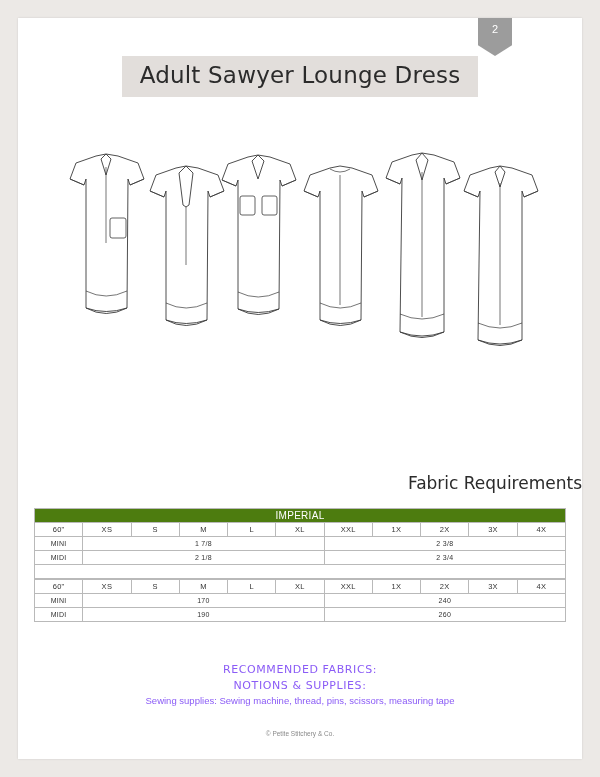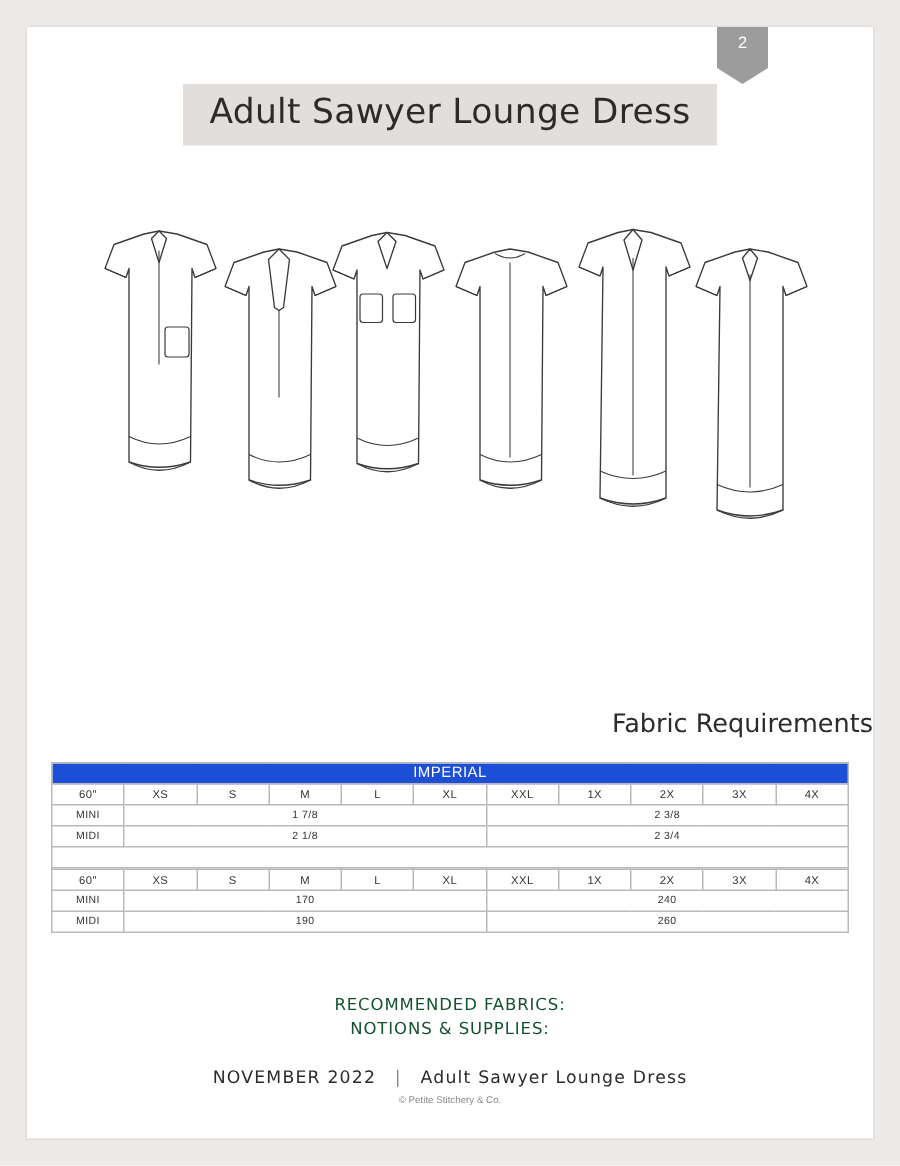--- a/index.html
+++ b/index.html
@@ -96,21 +96,21 @@
   }
   table.frt td {
     border: 1px solid #b9b9b9;
     text-align: center;
     height: 13px;
     padding: 0;
     font-family: "Liberation Sans", sans-serif;
     letter-spacing: 0.3px;
   }
   td.sectionhdr {
-    background: #1d4ed8;
+    background: #4d7c0f;
     color: #ffffff;
     font-size: 10px;
     letter-spacing: 2px;
     height: 15px;
     border: 1px solid #6f6f6f;
   }
   td.colhdr {
     background: #ffffff;
     font-size: 7.5px;
     color: #333;
@@ -120,21 +120,21 @@
   }
   .spacer-row td { border: none; height: 4px; }
 
   
   .notes {
     position: absolute;
     left: 0;
     top: 645px;
     width: 100%;
     text-align: center;
-    color: #14532d;
+    color: #8b5cf6;
   }
   .note-h {
     font-family: "DejaVu Sans", sans-serif;
     font-size: 11px;
     letter-spacing: 0.6px;
     margin-bottom: 3px;
   }
   .note-b {
     font-family: "Liberation Sans", sans-serif;
     font-size: 9.5px;
@@ -321,24 +321,20 @@
         <td colspan="5">260</td>
       </tr>
     </tbody>
       </table>
 
   </div>
 
   <div class="notes">
     <div class="note-h">RECOMMENDED FABRICS:</div>
     <div class="note-h">NOTIONS &amp; SUPPLIES:</div>
+    <div class="note-b">Sewing supplies: Sewing machine, thread, pins, scissors, measuring tape</div>
   </div>
 
   <div class="footer">
-    <div class="footer-line">
-      <span>NOVEMBER  2022</span>
-      <span class="footer-sep">|</span>
-      <span>Adult Sawyer Lounge Dress</span>
-    </div>
     <div class="footer-copy">© Petite Stitchery &amp; Co.</div>
   </div>
 
 </div>
 
 </body></html>

